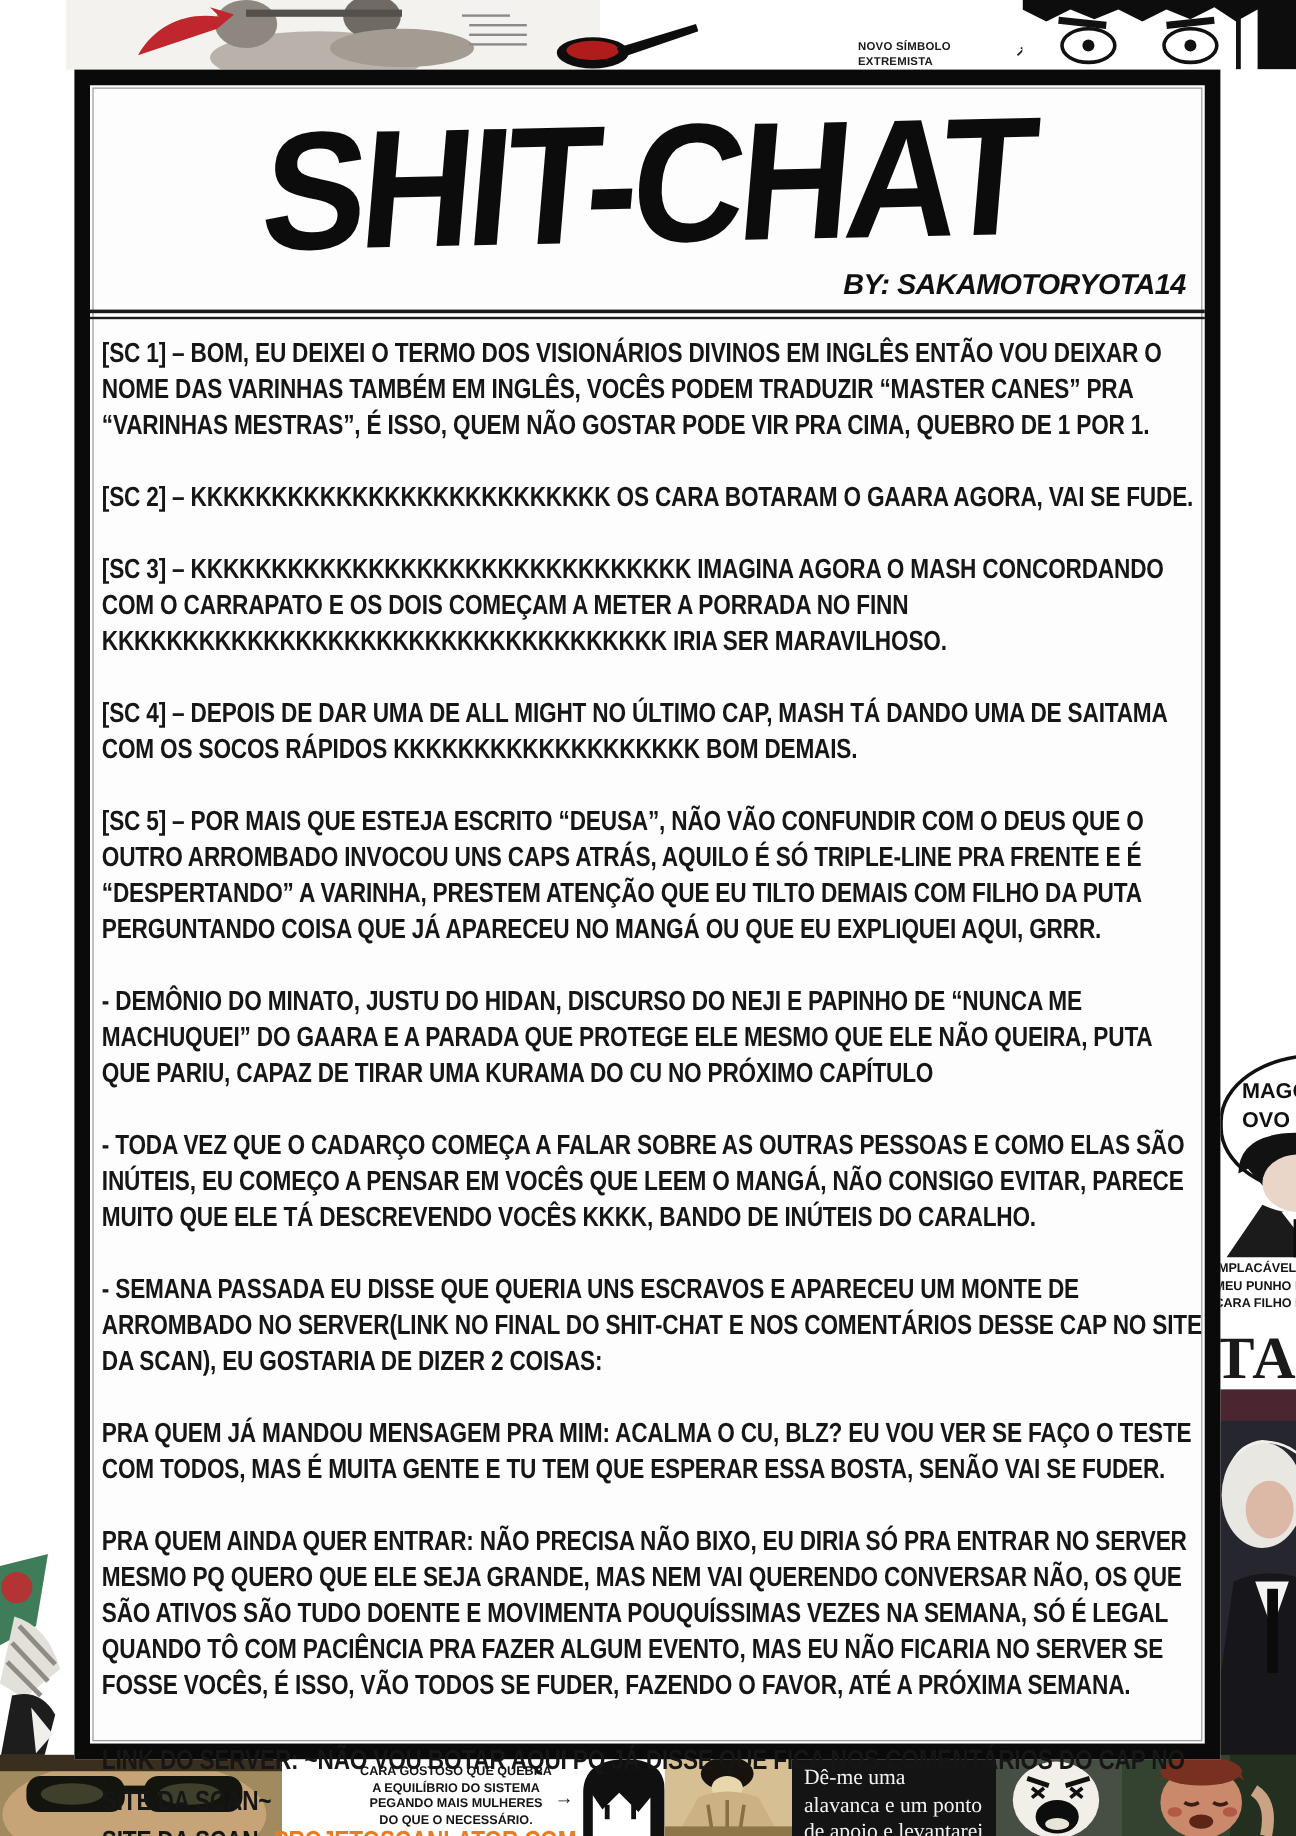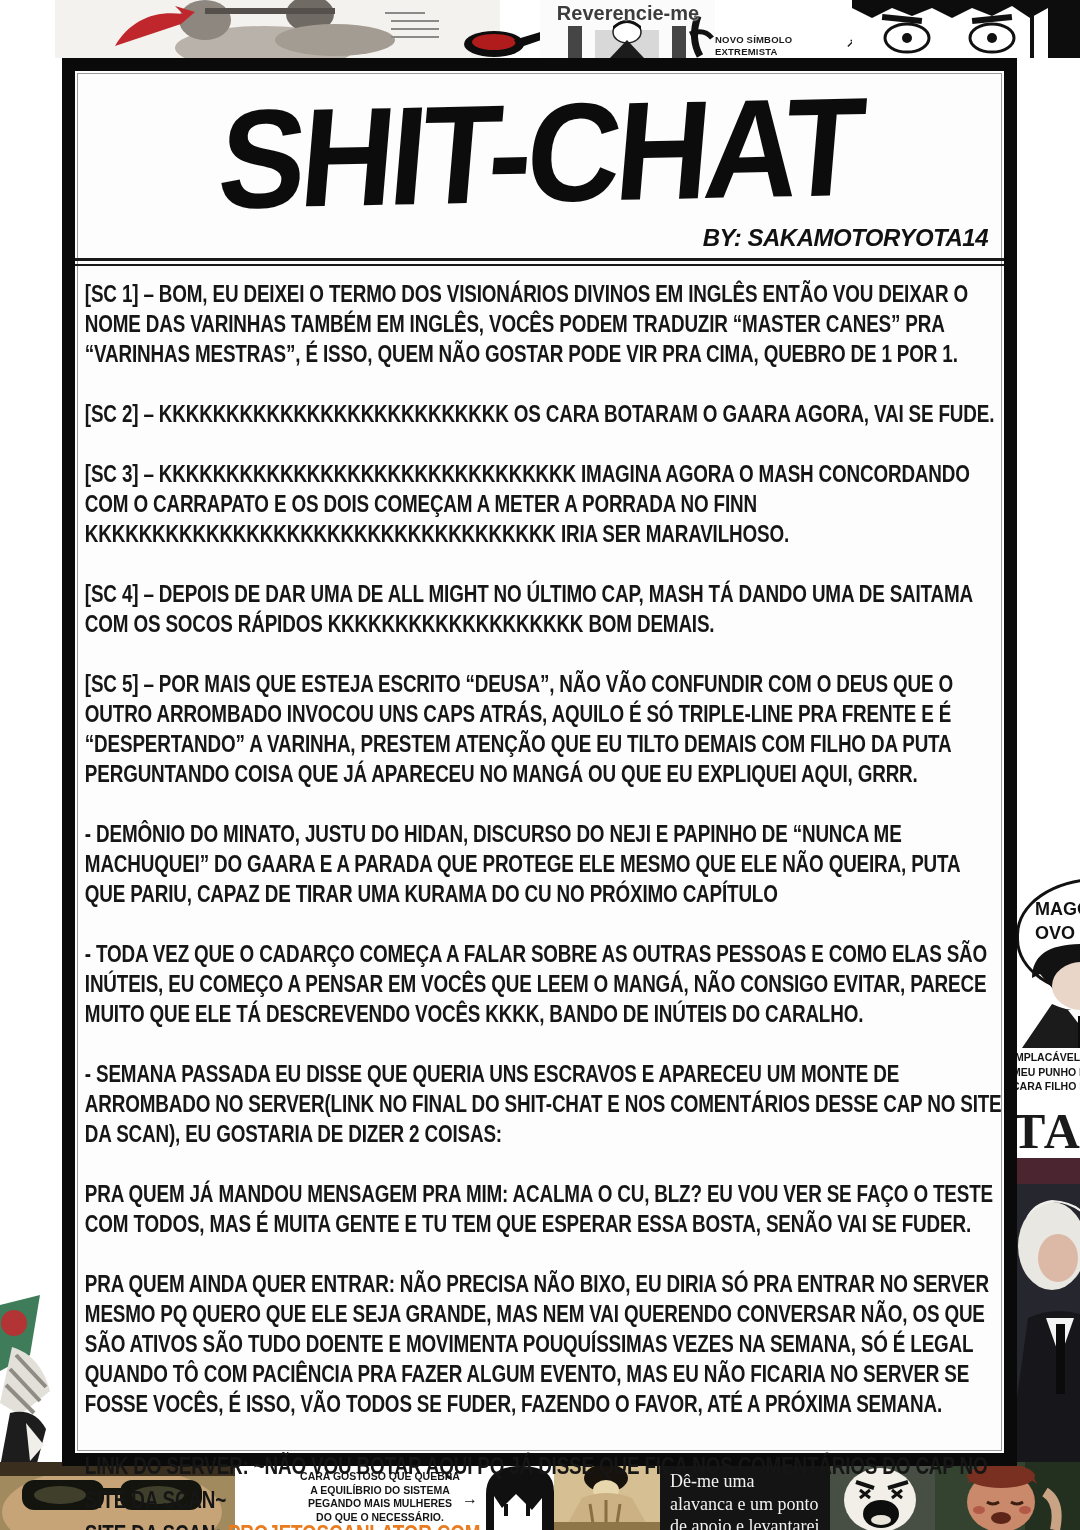--- a/index.html
+++ b/index.html
@@ -100,33 +100,20 @@
     </div>
 
     <div class="frag" style="left:462px;top:18px;width:120px;height:40px;">
       <svg width="120" height="40" viewBox="0 0 120 40">
         <ellipse cx="32" cy="26" rx="30" ry="13" fill="#0d0d0d"></ellipse>
         <ellipse cx="32" cy="24" rx="22" ry="8" fill="#b01c1c"></ellipse>
         <path d="M52 22 L118 2 L120 8 L56 30 Z" fill="#0d0d0d"></path>
       </svg>
     </div>
 
-    <div class="frag" style="left:540px;top:0;width:175px;height:58px;background:#fbfbfb;">
-      <svg width="175" height="58" viewBox="0 0 175 58" style="position:absolute;left:0;top:0;">
-        <rect x="28" y="26" width="14" height="32" fill="#454545"></rect>
-        <rect x="132" y="26" width="14" height="32" fill="#454545"></rect>
-        <rect x="55" y="30" width="64" height="28" fill="#d8d8d8"></rect>
-        <ellipse cx="87" cy="32" rx="14" ry="11" fill="#fff" stroke="#222" stroke-width="1.5"></ellipse>
-        <path d="M73 30 Q87 16 101 30 L101 26 Q87 14 73 26 Z" fill="#111"></path>
-        <path d="M70 58 L87 40 L104 58 Z" fill="#1c1c1c"></path>
-        <path d="M158 16 q-8 22 2 40" stroke="#111" stroke-width="7" fill="none"></path>
-        <path d="M150 34 q14 -6 22 4" stroke="#111" stroke-width="5" fill="none"></path>
-      </svg>
-      <div class="reverencie-label" style="left:8px;top:2px;width:160px;position:absolute;">Reverencie-me</div>
-    </div>
 
     <div class="novo-caption">NOVO SÍMBOLO EXTREMISTA
 DA IGUALDADE DE GÊNERO</div>
     <div class="novo-arrow">↗</div>
 
     <div class="frag" style="left:852px;top:0;width:228px;height:58px;background:#fff;">
       <svg width="228" height="58" viewBox="0 0 228 58">
         <path d="M0 0 H228 V10 L210 16 196 8 178 18 160 6 140 16 120 8 100 18 80 8 60 16 40 8 20 18 0 8 Z" fill="#0d0d0d"></path>
         <rect x="196" y="0" width="32" height="58" fill="#0d0d0d"></rect>
         <rect x="30" y="16" width="40" height="6" fill="#111" transform="rotate(6 50 19)"></rect>

